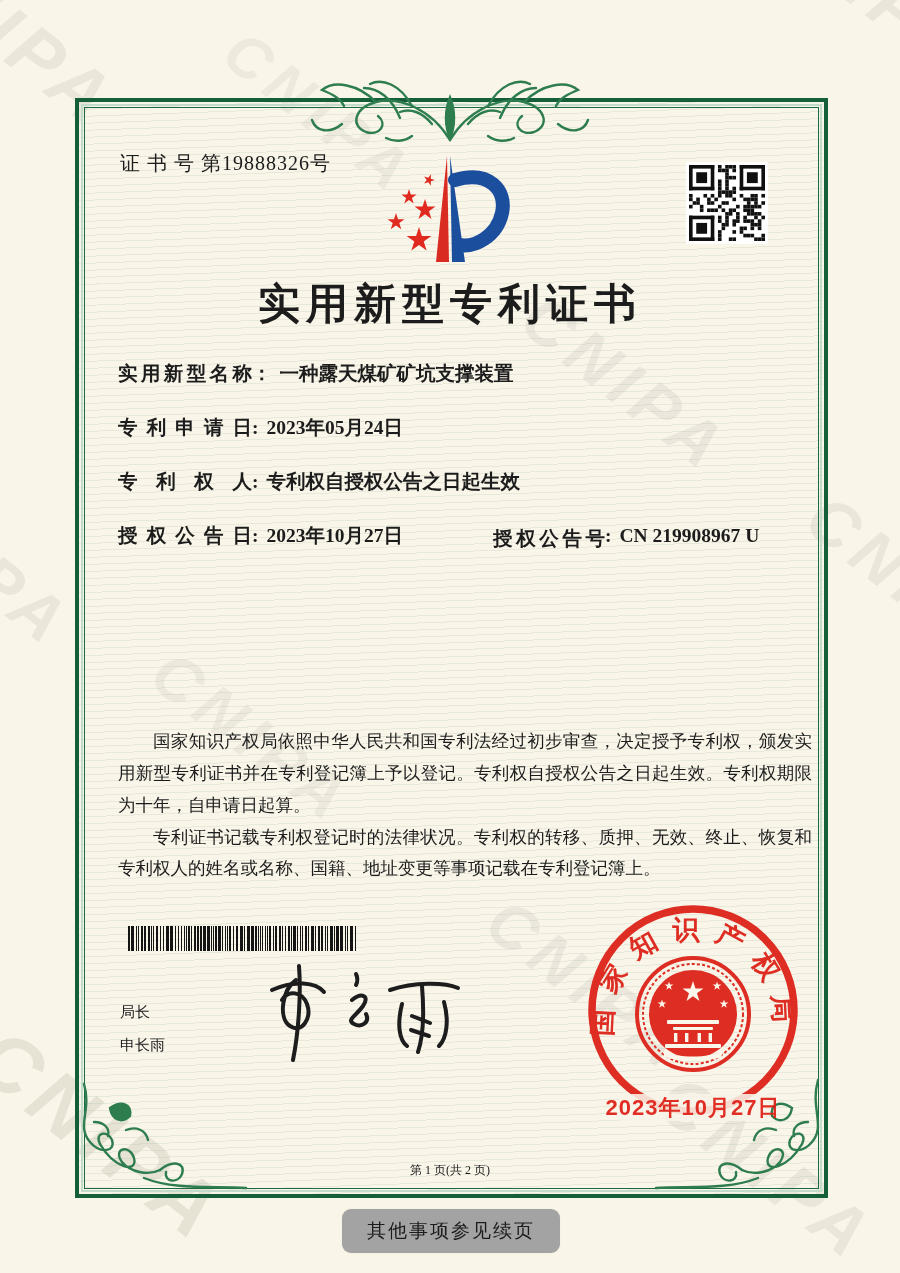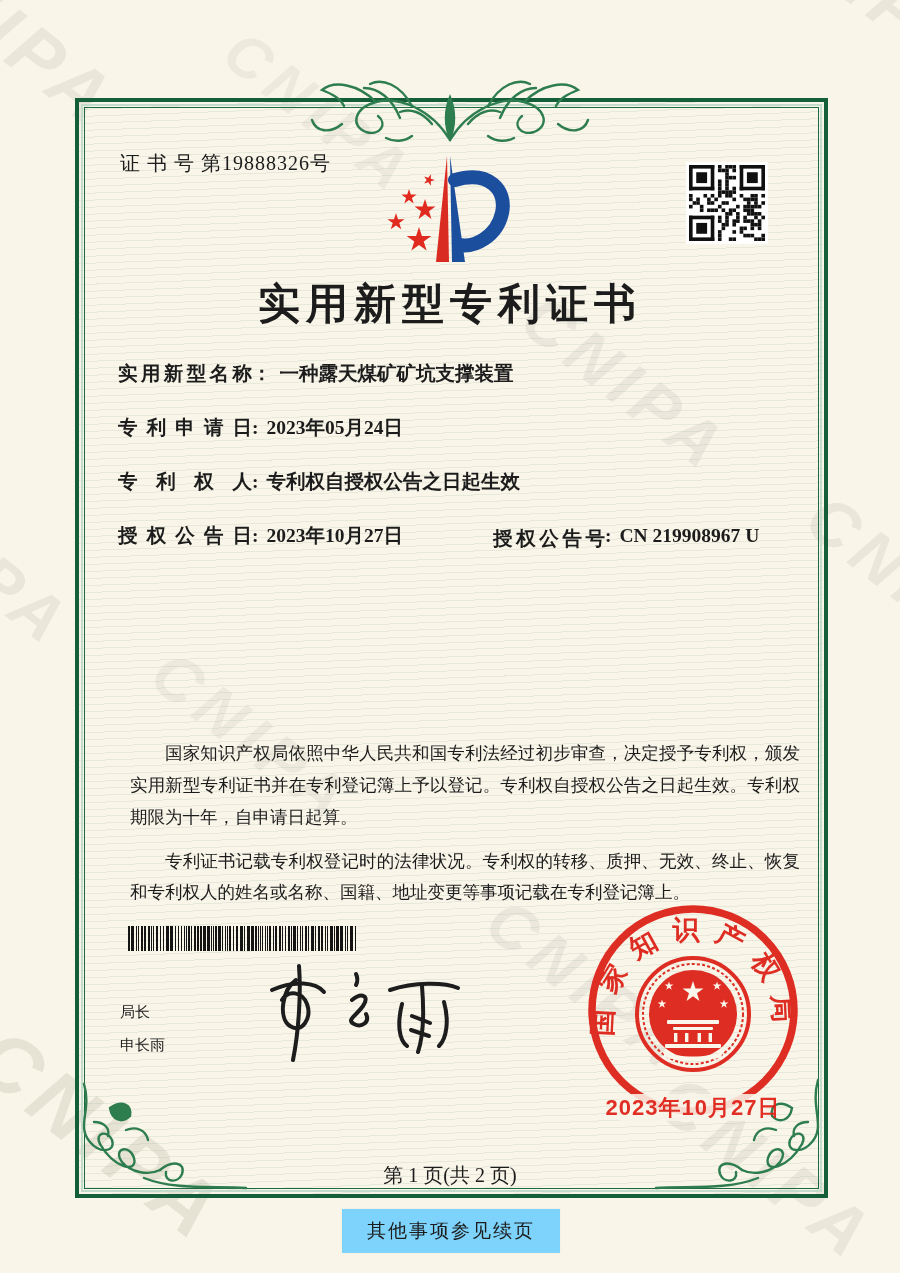--- a/index.html
+++ b/index.html
@@ -49,32 +49,32 @@
     position:absolute;left:0;top:276px;width:900px;text-align:center;
     font-size:42px;font-weight:bold;letter-spacing:6px;
   }
   .fields{position:absolute;left:118px;top:360px;width:700px;font-weight:bold;}
   .row{height:54px;font-size:19.5px;white-space:nowrap;}
   .lbl{display:inline-block;width:134px;text-align:justify;text-align-last:justify;vertical-align:top;}
   .lbl-s{display:inline-block;width:112px;text-align:justify;text-align-last:justify;vertical-align:top;margin-left:28px;}
   .colon{display:inline-block;margin-right:8px;}
   .grant2{display:inline-block;margin-left:62px;}
   .paras{position:absolute;left:118px;top:726px;width:694px;font-size:17.5px;line-height:1.82;text-align:justify;}
-  .paras p{margin:12px;text-indent:2em;}
+  .paras p{margin:0;text-indent:2em;}
   .barcode{position:absolute;left:128px;top:926px;}
   .director{position:absolute;left:120px;top:1003px;
     font-family:"Liberation Sans","DejaVu Sans",sans-serif;font-size:15px;}
   .director div{margin-bottom:14px;}
   .sig{position:absolute;left:252px;top:960px;}
   .seal{position:absolute;left:573px;top:898px;}
-  .pageno{position:absolute;left:0;top:1162px;width:900px;text-align:center;font-size:20px;}
+  .pageno{position:absolute;left:0;top:1162px;width:900px;text-align:center;font-size:12px;}
   .note-box{
-    position:absolute;left:342px;top:1209px;width:218px;height:44px;background:#7dd3fc;
+    position:absolute;left:342px;top:1209px;width:218px;height:44px;background:#a3a3a3;
     box-shadow:0 0 2px rgba(0,0,0,0.06);
-    text-align:center;line-height:44px;font-size:19px;letter-spacing:2px;
+    text-align:center;line-height:44px;font-size:19px;letter-spacing:2px;border-radius:9px;
   }
 </style>
 </head>
 <body>
 
 <div class="page">
 
   <div class="wm a">CNIPA</div>
   <div class="wm b">CNIPA</div>
   <div class="wm c">CNIPA</div>

